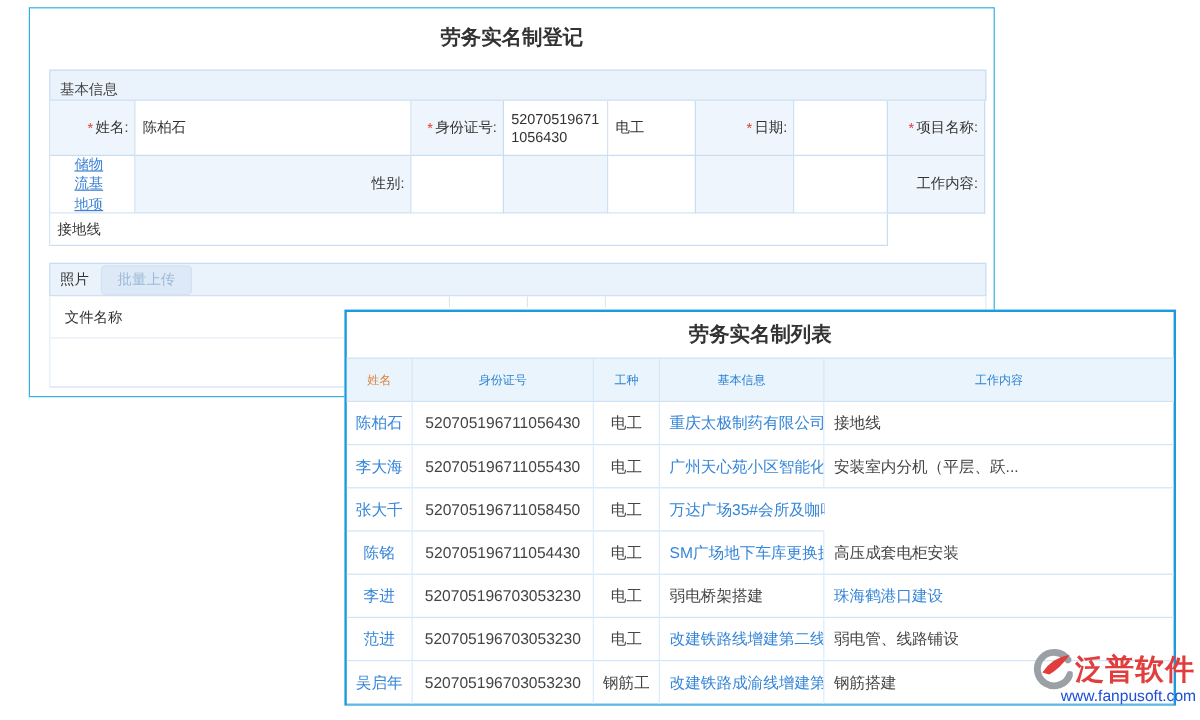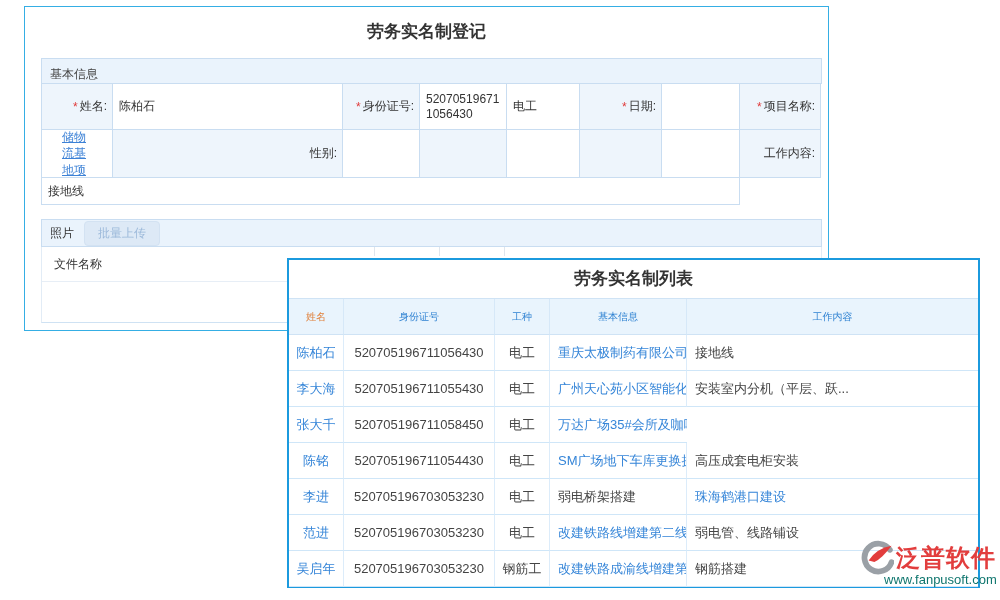--- a/index.html
+++ b/index.html
@@ -54,21 +54,21 @@
   .dc:last-child{border-right:none;}
   .dc.center{justify-content:center;}
   .dc.left{padding-left:8px;}
   .dc.link{color:#3585d8;cursor:pointer;}
 
   
   .watermark{position:absolute;left:858px;top:540px;width:142px;z-index:30;}
   .wm-row{display:flex;align-items:center;}
   .wm-logo{width:36px;height:36px;flex:0 0 36px;margin-right:2px;}
   .wm-brand{font-size:24px;font-weight:bold;color:#e23d3d;letter-spacing:1px;white-space:nowrap;}
-  .wm-url{font-size:13px;color:#0f766e;margin-top:-4px;margin-left:26px;white-space:nowrap;}
+  .wm-url{font-size:13px;color:#1d4ed8;margin-top:-4px;margin-left:26px;white-space:nowrap;}
 </style>
 </head>
 <body>
 
 <div class="stage">
 
   <div class="win-form">
     <div class="form-title">劳务实名制登记</div>
 
     <div class="section-bar">

